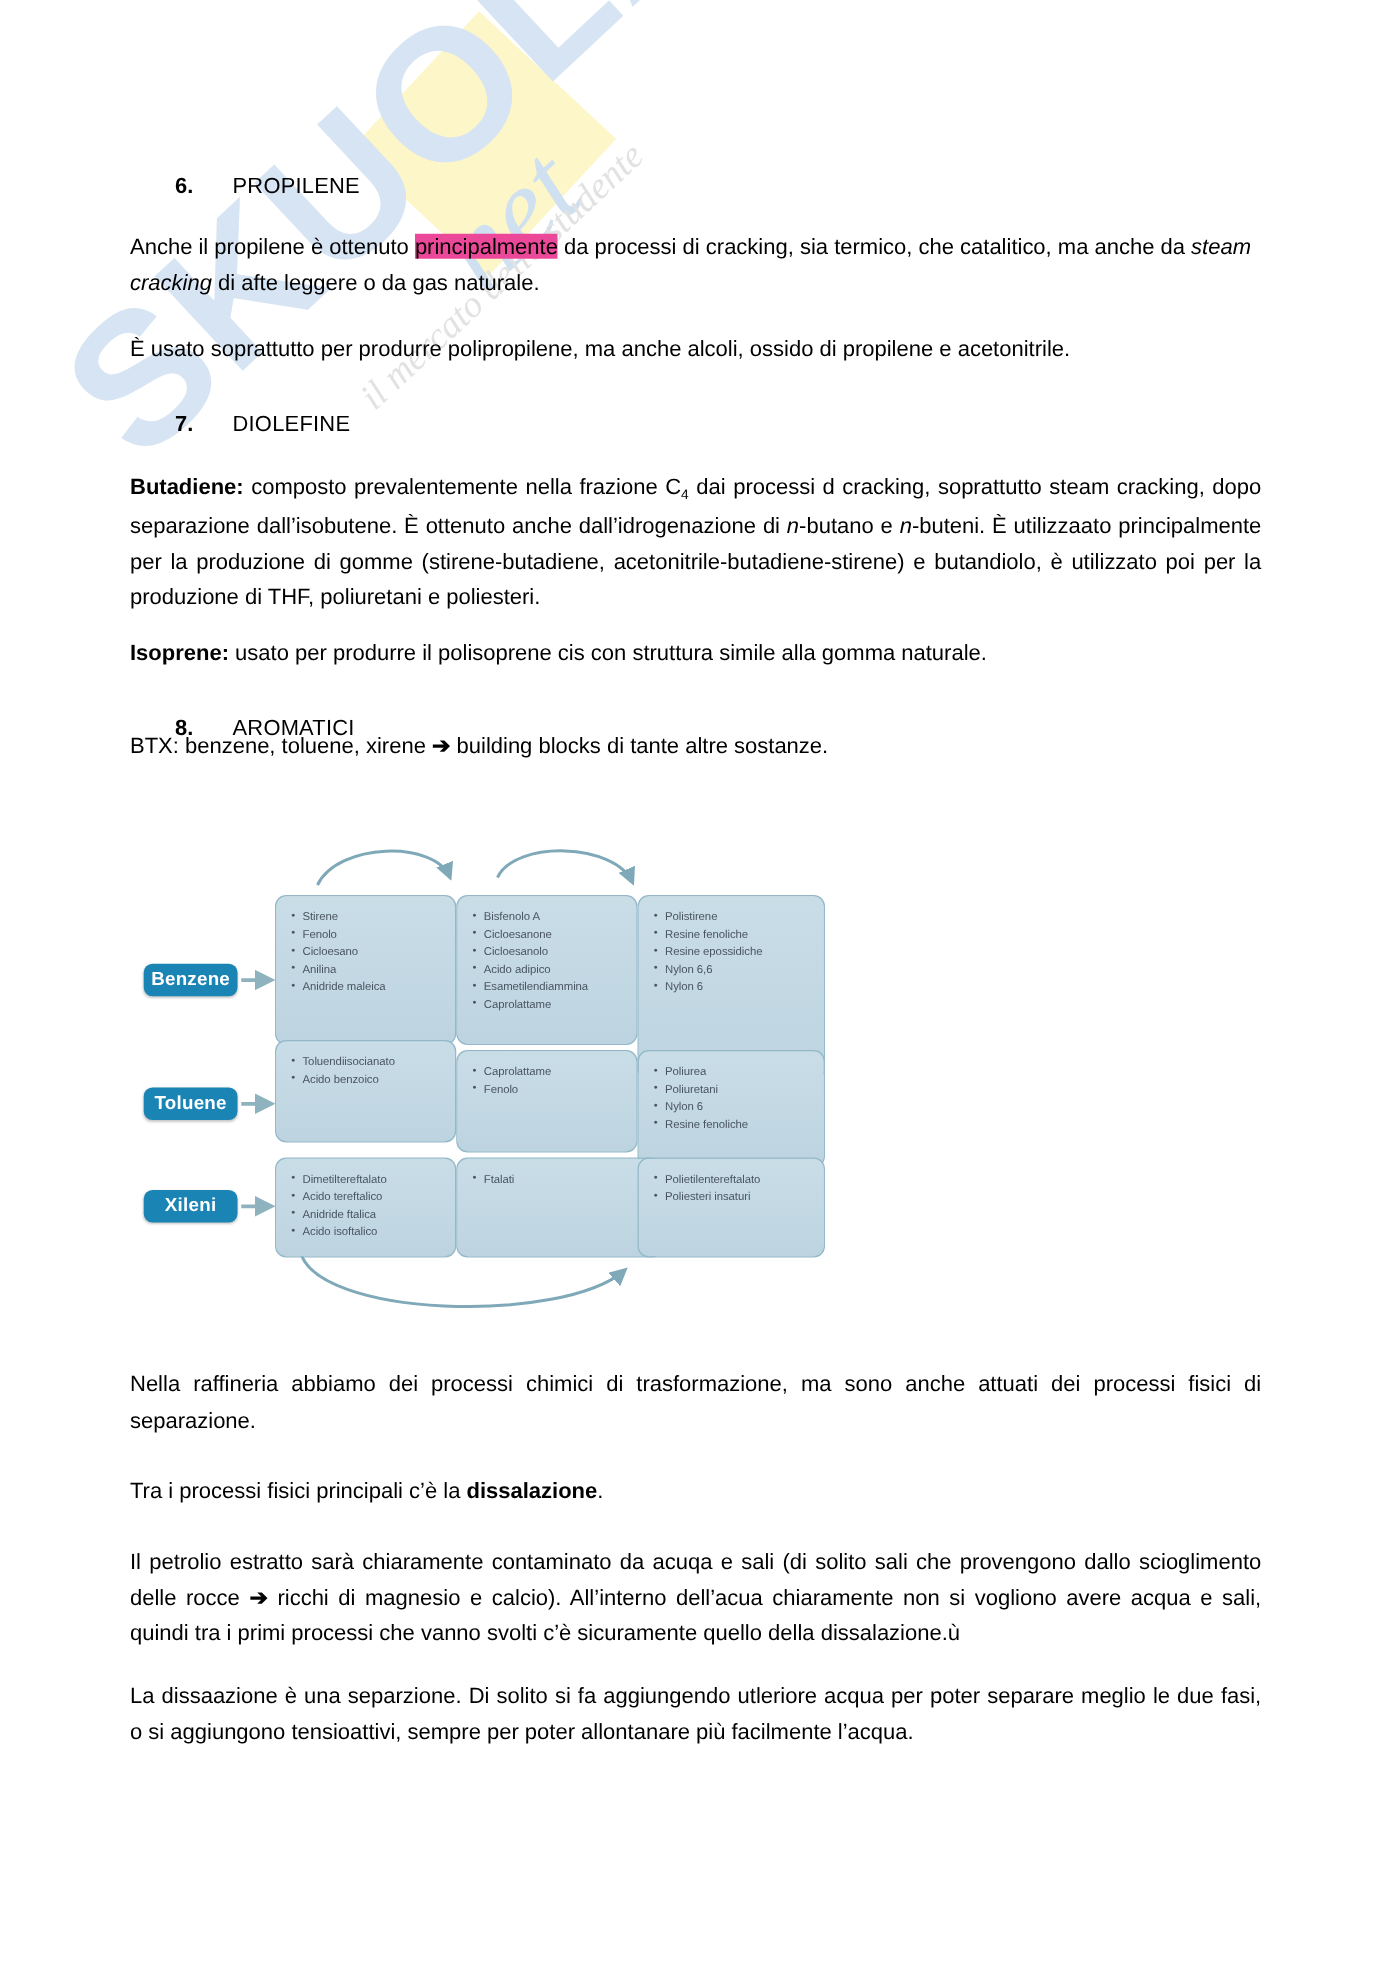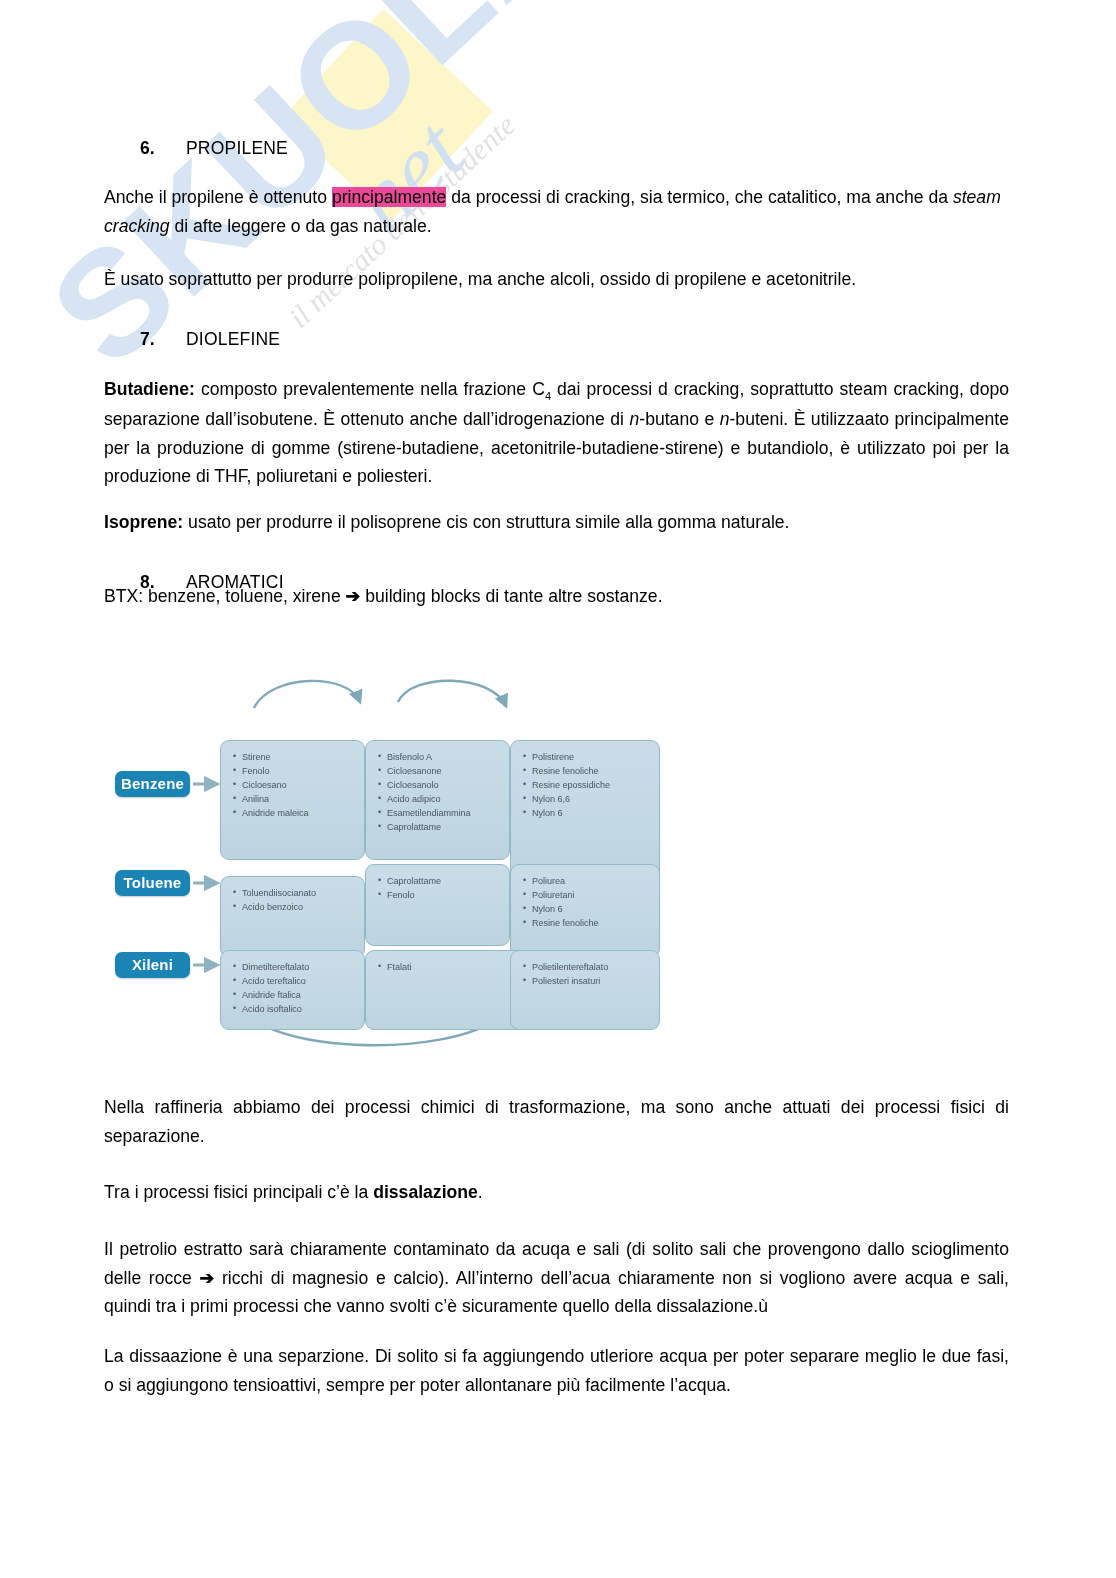--- a/index.html
+++ b/index.html
@@ -136,21 +136,20 @@
     box-shadow: 0 1px 2px rgba(0,0,0,.22);
     font-family: "Liberation Sans", sans-serif;
   }
   .card {
     position: absolute;
     background: linear-gradient(180deg,#c9dde7 0%,#bdd4e0 100%);
     border: 1px solid #93b9c9;
     border-radius: 9px;
     box-sizing: border-box;
     padding: 9px 16px 6px 9px;
-    margin-top: 24px;
   }
   .card ul {
     margin: 0;
     padding: 0 0 0 12px;
     list-style: none;
   }
   .card li {
     font-size: 9.1px;
     line-height: 1.55;
     color: #4a5560;
@@ -272,21 +271,21 @@
       <div class="card" style="left:400px; top:48px;  width:150px; height:148px;">
         <ul>
             <li>Polistirene</li>
             <li>Resine fenoliche</li>
             <li>Resine epossidiche</li>
             <li>Nylon 6,6</li>
             <li>Nylon 6</li>
           </ul>
       </div>
 
-      <div class="card" style="left:110px; top:184px; width:145px; height:82px;">
+      <div class="card" style="left:110px; top:164px; width:145px; height:82px;">
         <ul>
             <li>Toluendiisocianato</li>
             <li>Acido benzoico</li>
           </ul>
       </div>
       <div class="card" style="left:255px; top:172px; width:145px; height:82px;">
         <ul>
             <li>Caprolattame</li>
             <li>Fenolo</li>
           </ul>

